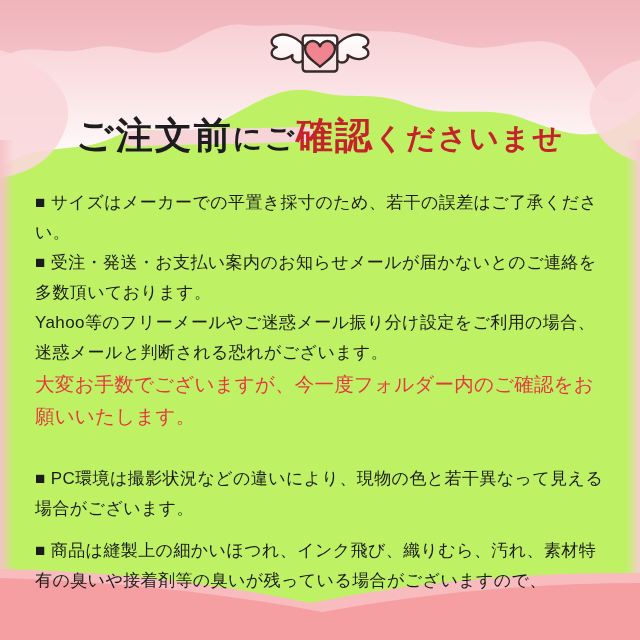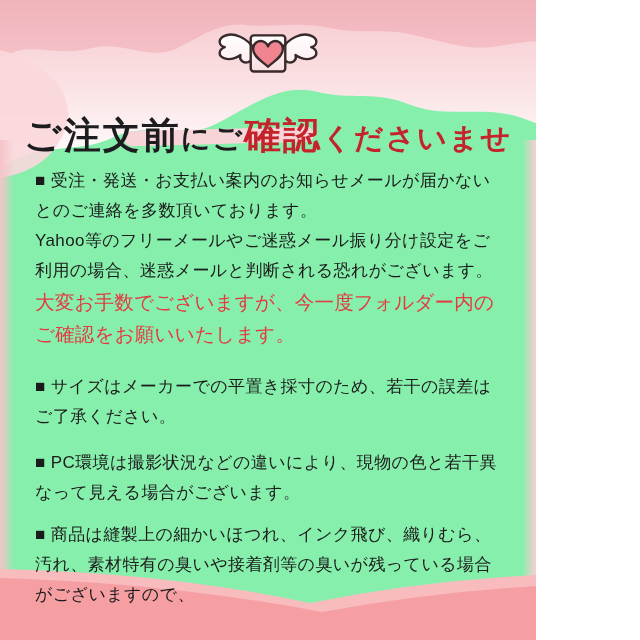--- a/index.html
+++ b/index.html
@@ -1,17 +1,17 @@
 <!DOCTYPE html>
 <html><head>
 <meta charset="utf-8">
 <style>
   html,body { margin:0; padding:0; background:#fff; }
   .card {
-    position:relative; width:536px; height:640px; background:#86efac;
+    position:relative; width:640px; height:640px; background:#bef264;
     overflow:hidden; font-family:"Liberation Sans","DejaVu Sans",sans-serif;text-decoration:underline;
   }
   
   .top-waves { position:absolute; top:0; left:0; width:640px; height:200px; z-index:0; }
   .bottom-waves { position:absolute; bottom:0; left:0; width:640px; height:85px; z-index:0; }
   .edge-strip { position:absolute; top:140px; bottom:60px; width:14px; z-index:0; }
   .edge-strip.left  { left:0;  background:linear-gradient(to right, #f6c3c8, rgba(255,255,255,0)); }
   .edge-strip.right { right:0; background:linear-gradient(to left,  #f8cdd1, rgba(255,255,255,0)); }
   
   .icon-wrap { position:absolute; top:22px; left:50%; transform:translateX(-50%); z-index:2; }
@@ -30,21 +30,21 @@
   }
   
   .content {
     position:absolute; top:166px; left:35px; right:32px; z-index:2;
     font-size:17px; line-height:30px; color:#1b1b1b; letter-spacing:0.4px;
   }
   .para { margin:0; }
   .line { display:block; }
   .red-note { color:#e53840; font-size:19.5px; line-height:32px; letter-spacing:0.2px; }
   .gap-lg { margin-top:22px; }
-  .gap-md { margin-top:16px; }
+  .gap-md { margin-top:32px; }
   .gap-sm { margin-top:12px; }
 </style>
 </head>
 <body>
 
 <div class="card">
 
   <svg class="top-waves" viewBox="0 0 640 200" preserveAspectRatio="none" aria-hidden="true">
     <defs>
       <linearGradient id="washGrad" x1="0" y1="0" x2="0" y2="1">
@@ -89,28 +89,28 @@
   </div>
 
   <div class="swash"></div>
 
   <h1 class="title">
     <span class="t-big t-black">ご注文前</span><span class="t-med t-black">にご</span><span class="t-big t-red">確認</span><span class="t-med t-red">くださいませ</span>
   </h1>
 
   <div class="content">
 
+    <p class="para gap-lg">
+      <span class="line">■ サイズはメーカーでの平置き採寸のため、若干の誤差はご了承ください。</span>
+    </p>
+
     <p class="para">
       <span class="line">■ 受注・発送・お支払い案内のお知らせメールが届かないとのご連絡を多数頂いております。</span>
       <span class="line">Yahoo等のフリーメールやご迷惑メール振り分け設定をご利用の場合、迷惑メールと判断される恐れがございます。</span>
       <span class="line red-note">大変お手数でございますが、今一度フォルダー内のご確認をお願いいたします。</span>
-    </p>
-
-    <p class="para gap-lg">
-      <span class="line">■ サイズはメーカーでの平置き採寸のため、若干の誤差はご了承ください。</span>
     </p>
 
     <p class="para gap-md">
       <span class="line">■ PC環境は撮影状況などの違いにより、現物の色と若干異なって見える場合がございます。</span>
     </p>
 
     <p class="para gap-sm">
       <span class="line">■ 商品は縫製上の細かいほつれ、インク飛び、織りむら、汚れ、素材特有の臭いや接着剤等の臭いが残っている場合がございますので、</span>
     </p>
 

